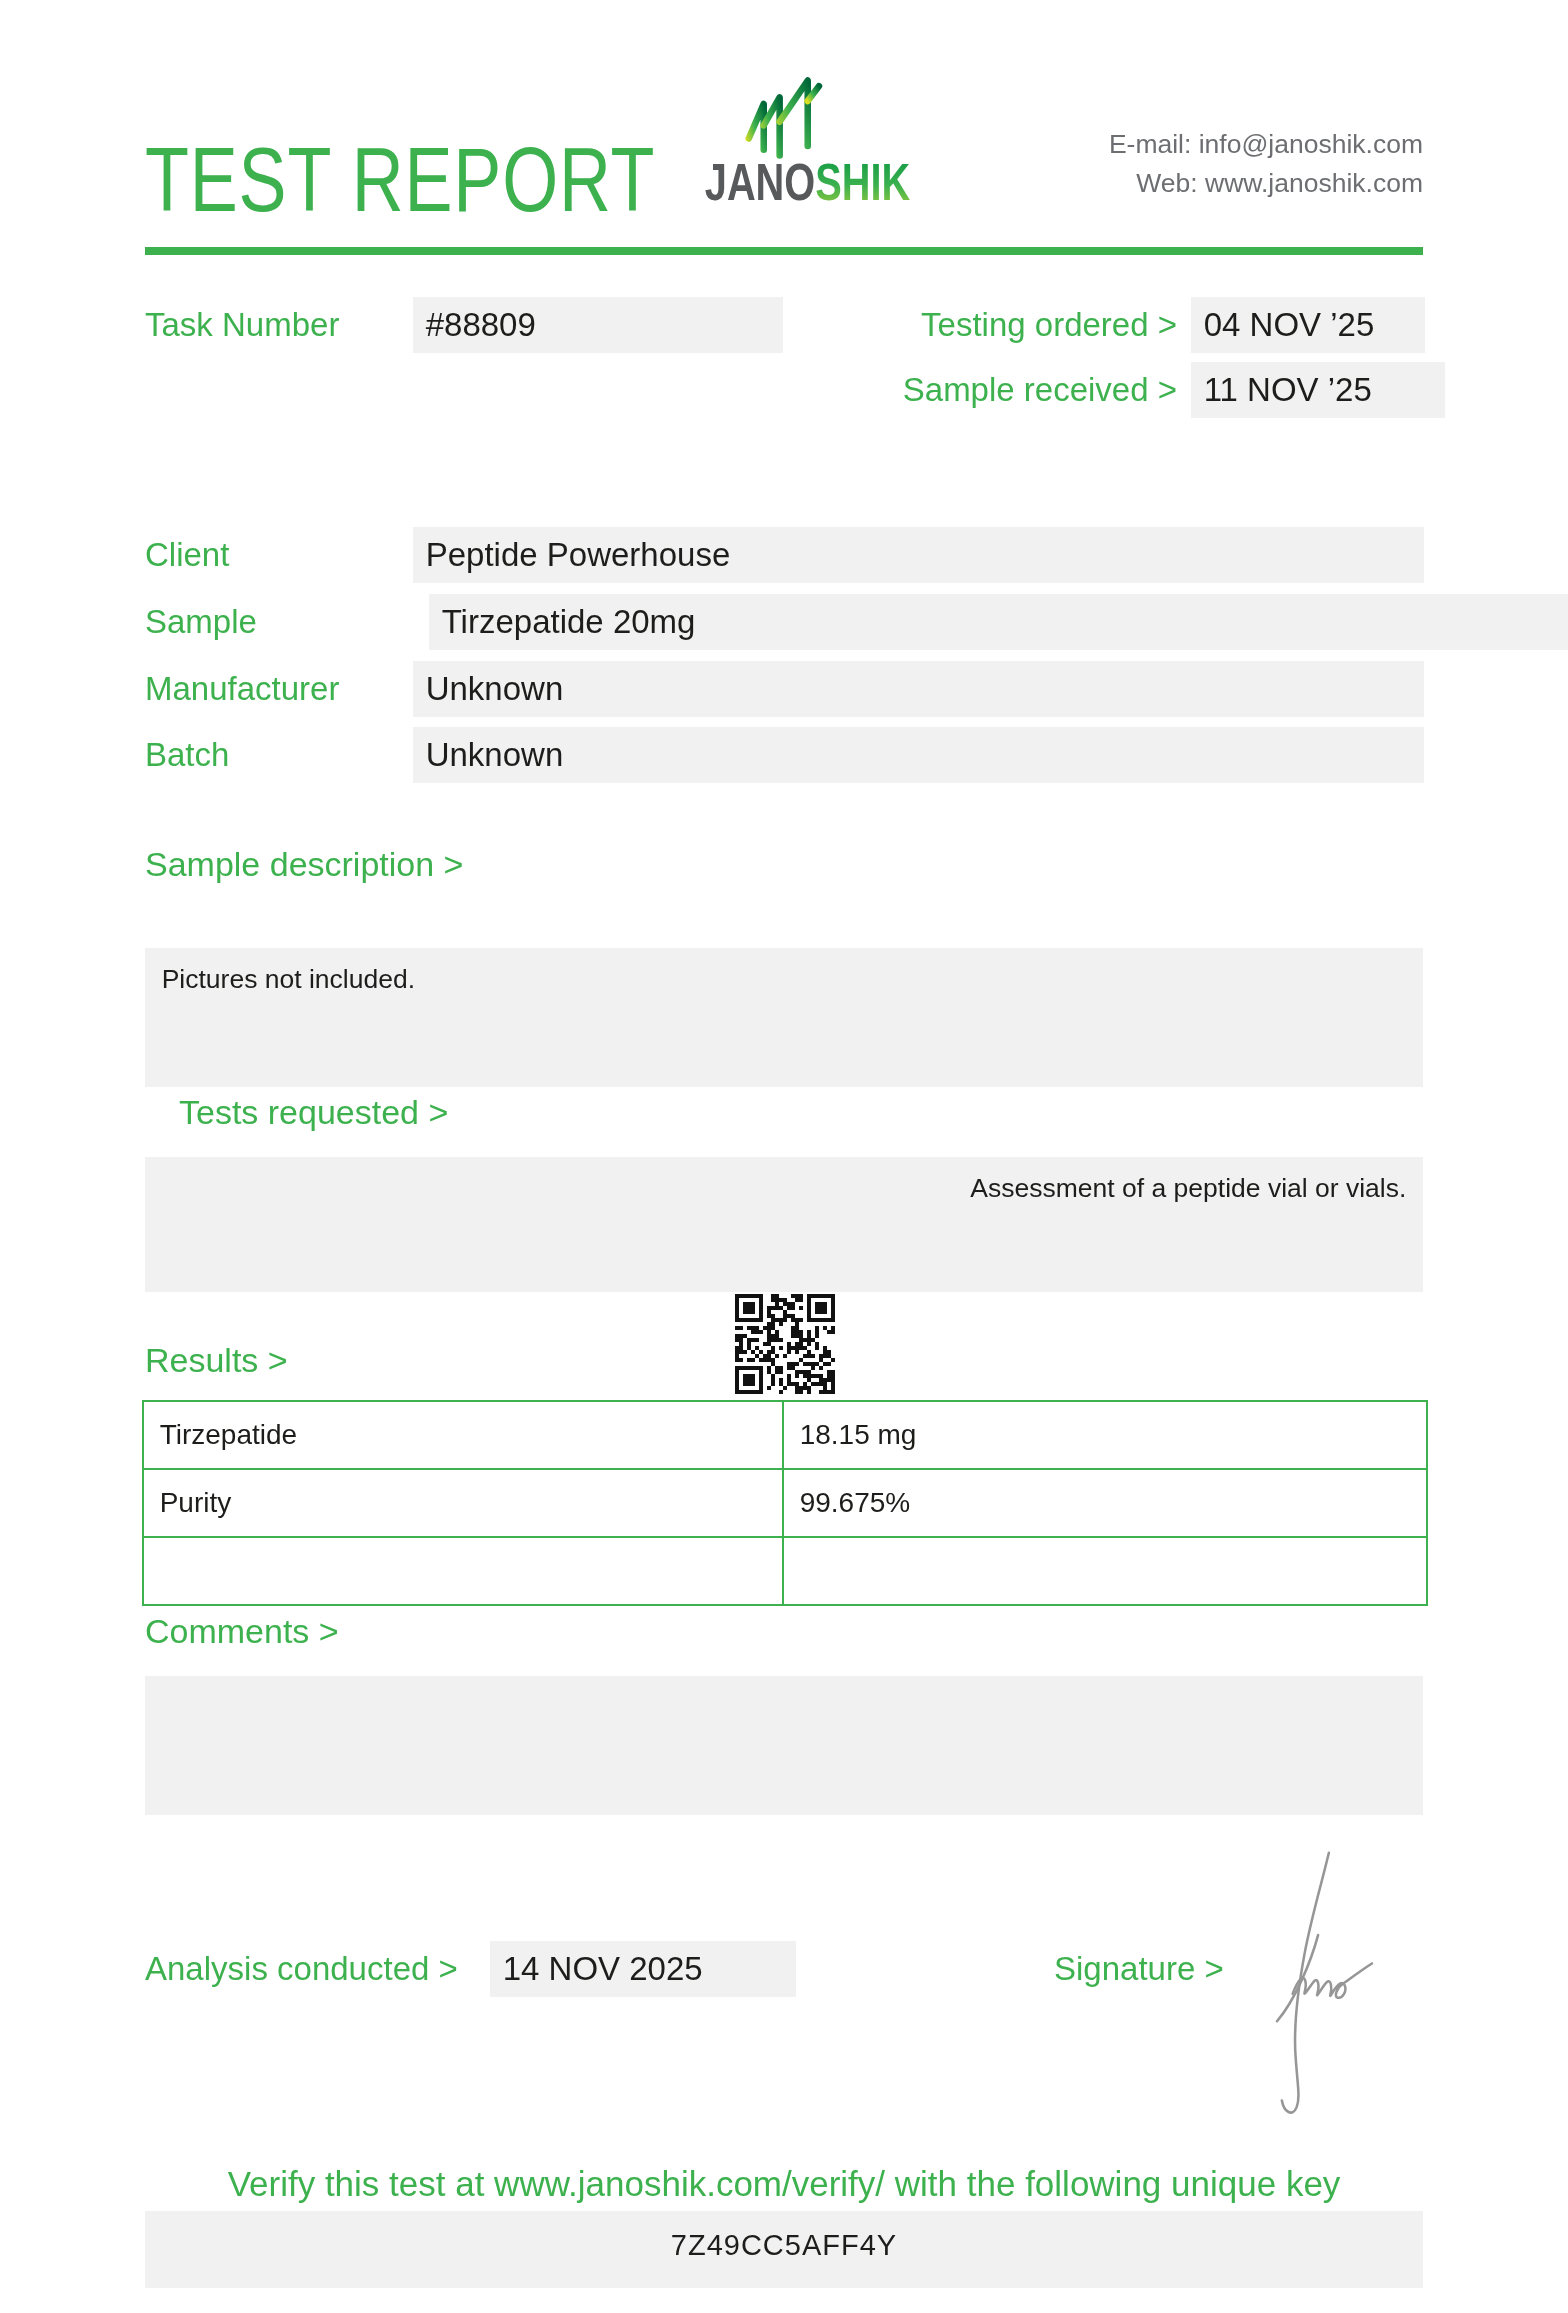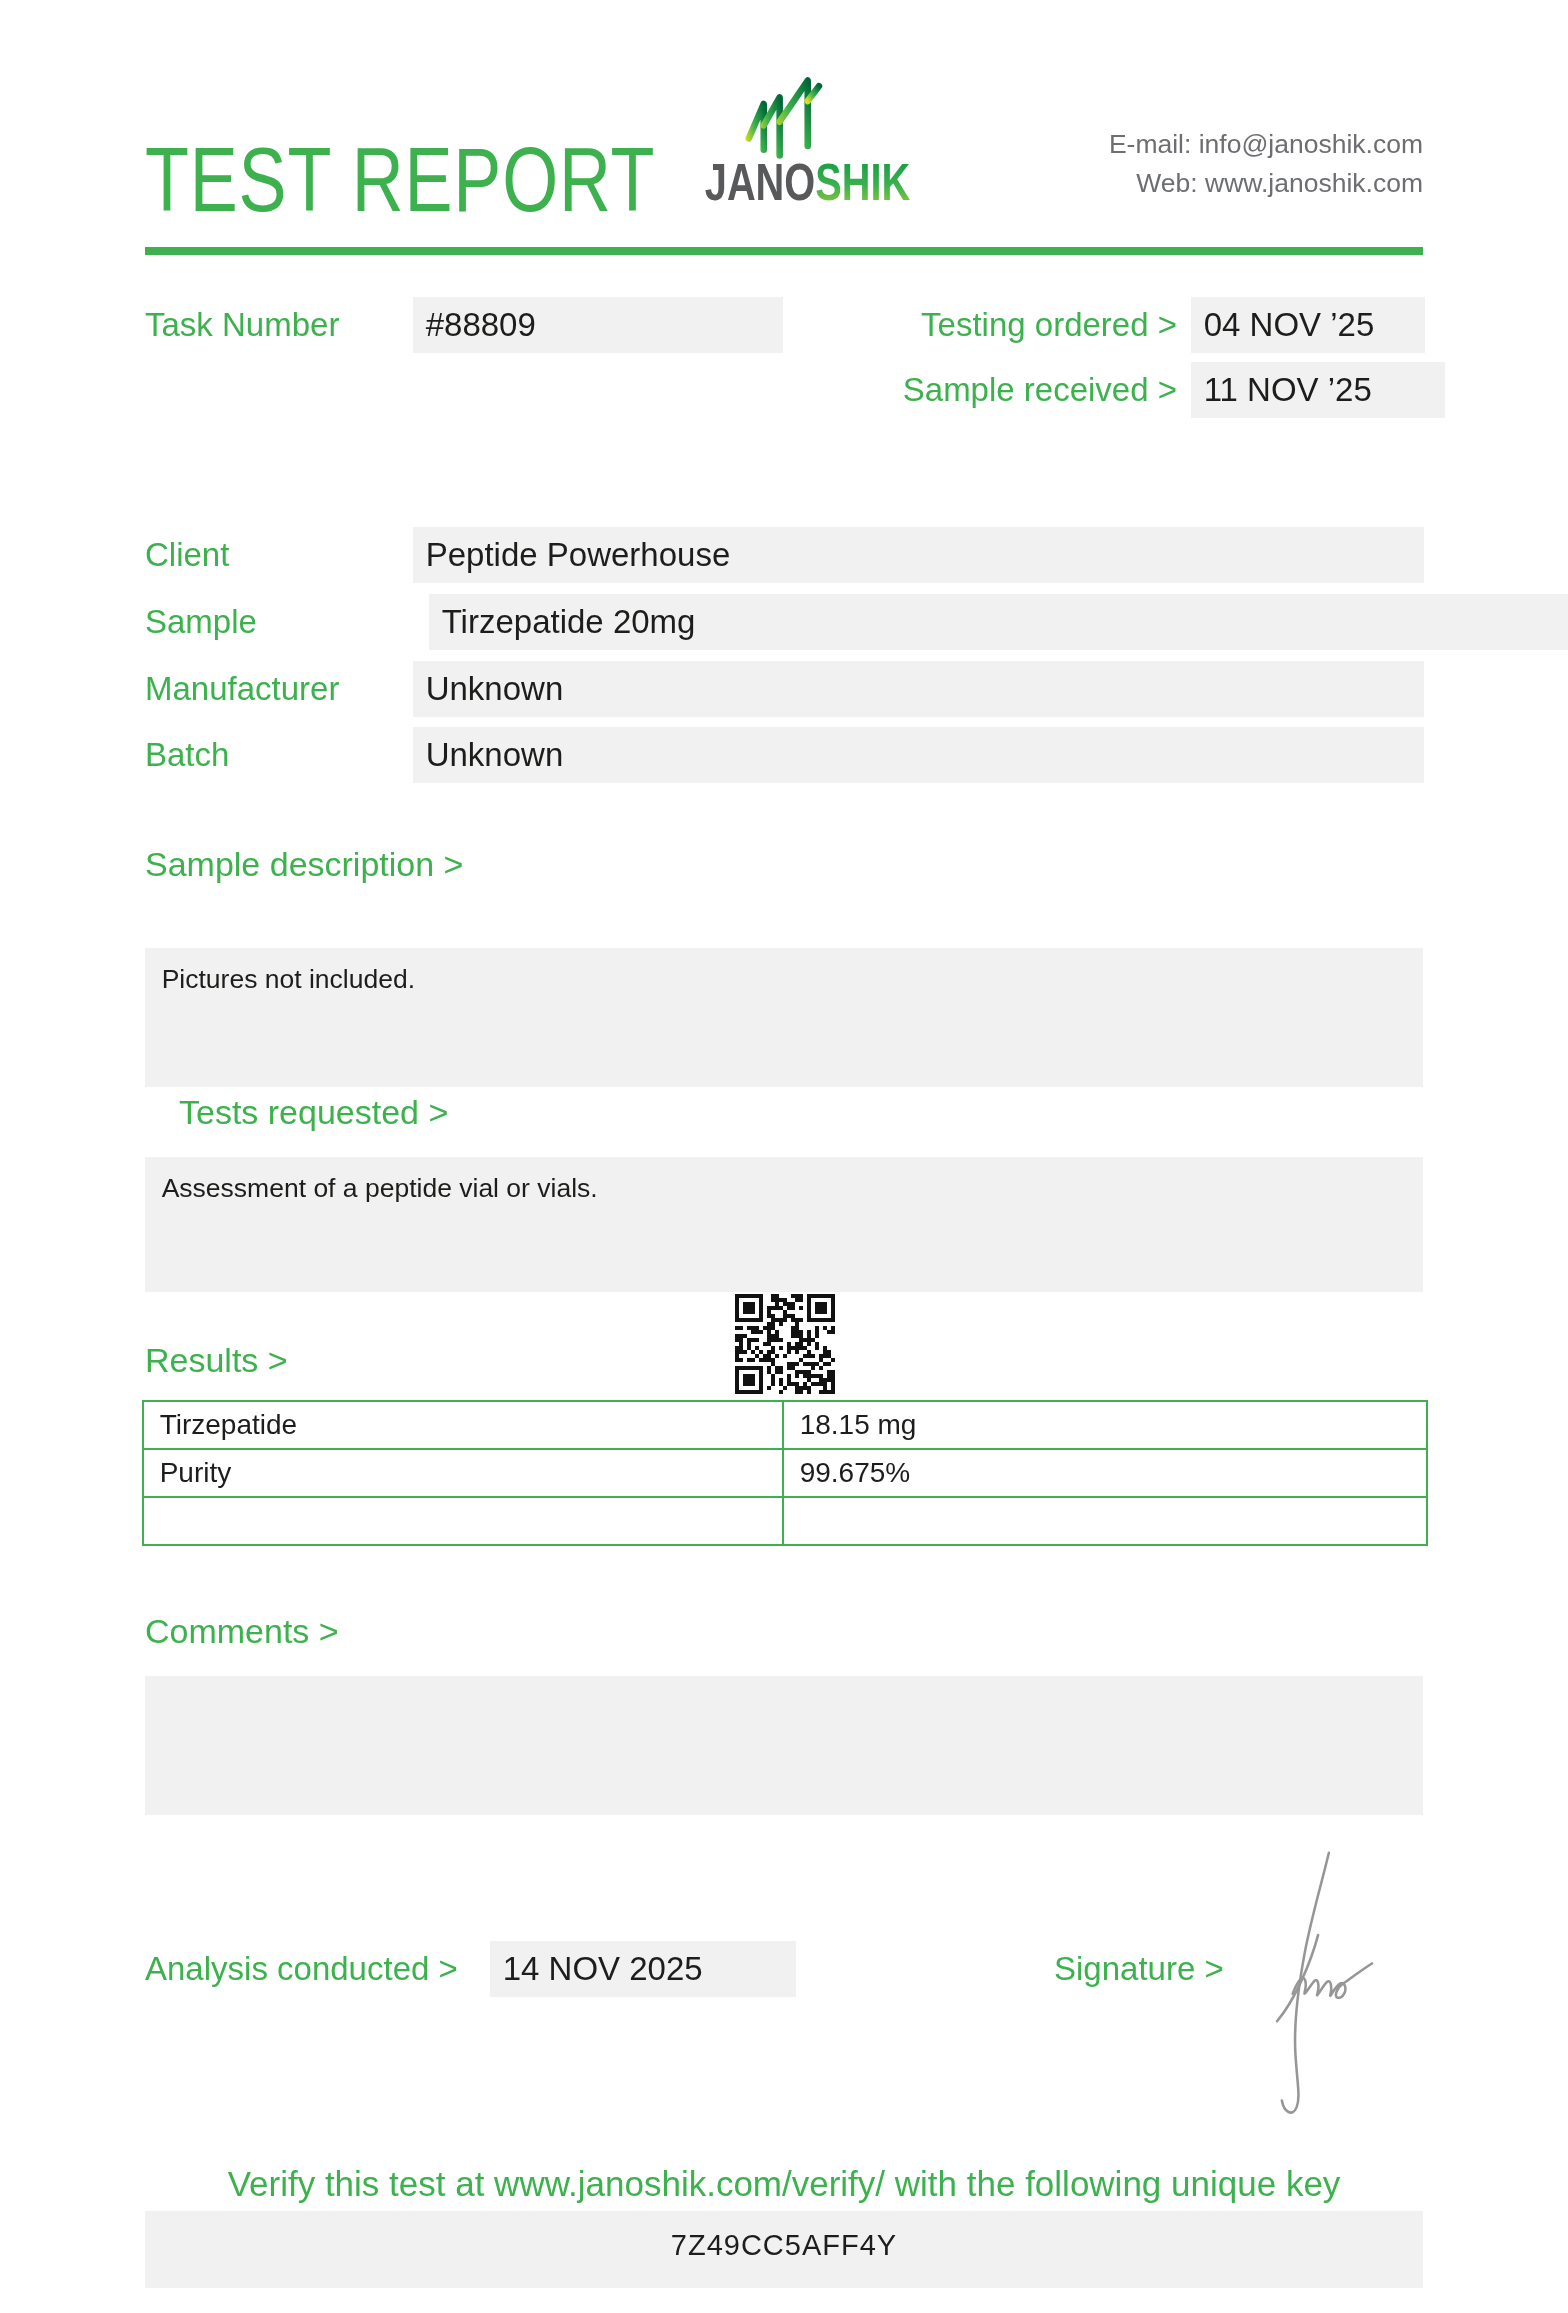--- a/index.html
+++ b/index.html
@@ -66,33 +66,33 @@
   .section-heading{position:absolute;left:145px;font-size:34px;color:var(--green);white-space:nowrap;}
   .h-desc{top:845px;}
   .h-tests{top:1093px;margin-left:34px;}
   .h-results{top:1341px;}
   .h-comments{top:1612px;}
   .gray-box{
     position:absolute;left:145px;right:145px;background:var(--box-gray);
     font-size:26.5px;color:var(--ink);padding:14.7px 16.7px;line-height:33px;
   }
   .desc-box{top:908px;height:139px;margin-top:40px;}
-  .tests-box{top:1157px;height:135px;}
+  .tests-box{top:1157px;height:135px;text-align:right;}
   .comments-box{top:1676px;height:139px;}
 
   
   .qr{position:absolute;left:735px;top:1294px;width:100px;height:100px;}
 
   
   .results-table{
     position:absolute;left:142px;top:1400px;width:1286px;
     border-collapse:collapse;table-layout:fixed;
   }
   .results-table td{
-    border:2.9px solid var(--green);height:48px;font-size:28px;color:var(--ink);
+    border:2.9px solid var(--green);height:68px;font-size:28px;color:var(--ink);
     padding:0 0 0 15.7px;background:#fff;vertical-align:middle;
   }
   .results-table td.col-name{width:640px;}
 
   
   .analysis-label{left:145px;top:1941px;}
   .analysis-box{left:490px;top:1941px;width:306px;}
   .signature-label{left:1054px;top:1941px;}
   .signature{position:absolute;left:1266px;top:1845px;width:113px;height:279px;}
   .verify-line{

